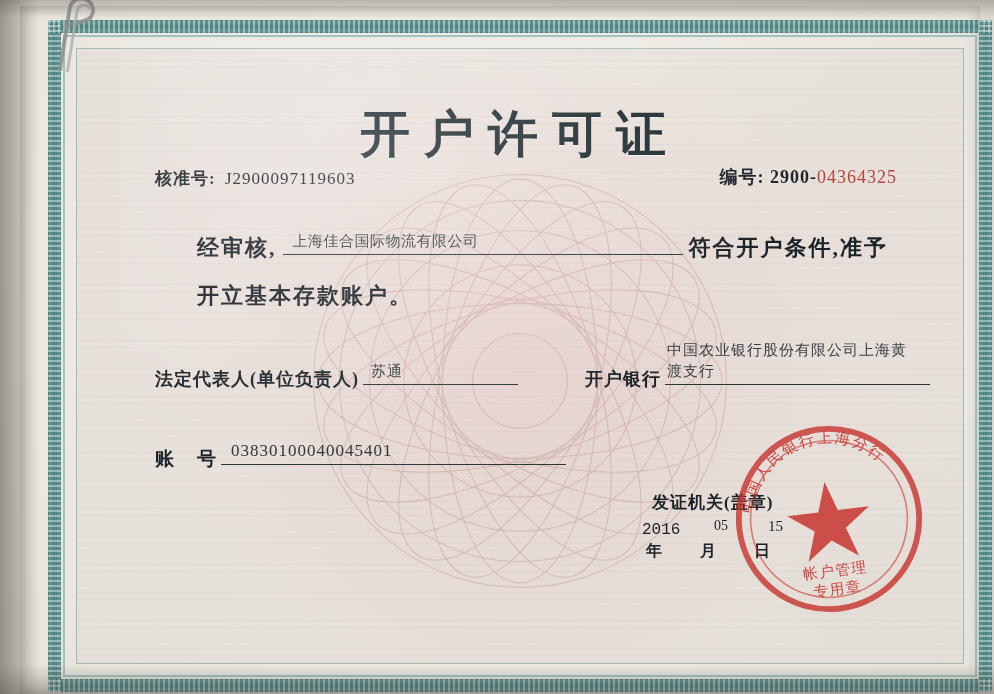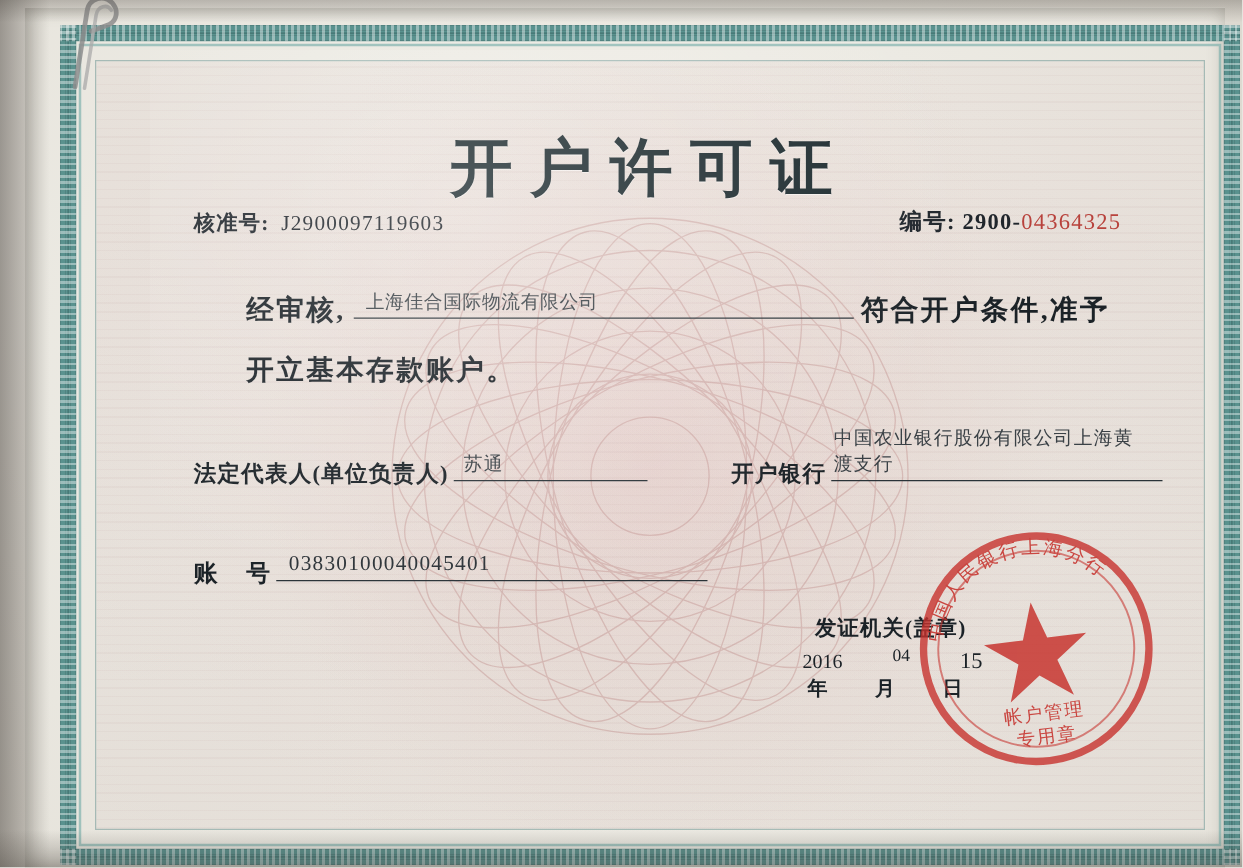--- a/index.html
+++ b/index.html
@@ -278,23 +278,23 @@
     position: absolute;
     left: 565px; top: 472px;
     width: 210px;
     font-size: 16px;
     color: #1b2227;
   }
   .datebox .nums {
     position: relative;
     height: 20px;
   }
-  .datebox .nums .y { position: absolute; left: 0;   top: 0; font-family: Liberation Serif, serif; }
+  .datebox .nums .y { position: absolute; left: 0;   top: 0; font-family: Liberation Mono, monospace; }
   .datebox .nums .m { position: absolute; left: 72px; top: -3px; font-size: 14px; font-family: "Liberation Serif", serif; }
-  .datebox .nums .d { position: absolute; left: 126px; top: -3px; font-size: 18px; font-family: "Liberation Serif", serif; }
+  .datebox .nums .d { position: absolute; left: 126px; top: -3px; font-size: 15px; font-family: "Liberation Serif", serif; }
   .datebox .labels {
     position: relative;
     height: 20px;
     font-weight: 700;
     letter-spacing: 1px;
   }
   .datebox .labels .ly { position: absolute; left: 4px; }
   .datebox .labels .lm { position: absolute; left: 58px; }
   .datebox .labels .ld { position: absolute; left: 112px; }
 
@@ -433,21 +433,21 @@
         <span class="fill">
           <span>03830100040045401</span>
         </span>
       </div>
 
       <div class="issuer">发证机关(盖章)</div>
 
       <div class="datebox">
         <div class="nums">
           <span class="y">2016</span>
-          <span class="m">04</span>
+          <span class="m">05</span>
           <span class="d">15</span>
         </div>
         <div class="labels">
           <span class="ly">年</span>
           <span class="lm">月</span>
           <span class="ld">日</span>
         </div>
       </div>
 
       <div class="seal">

